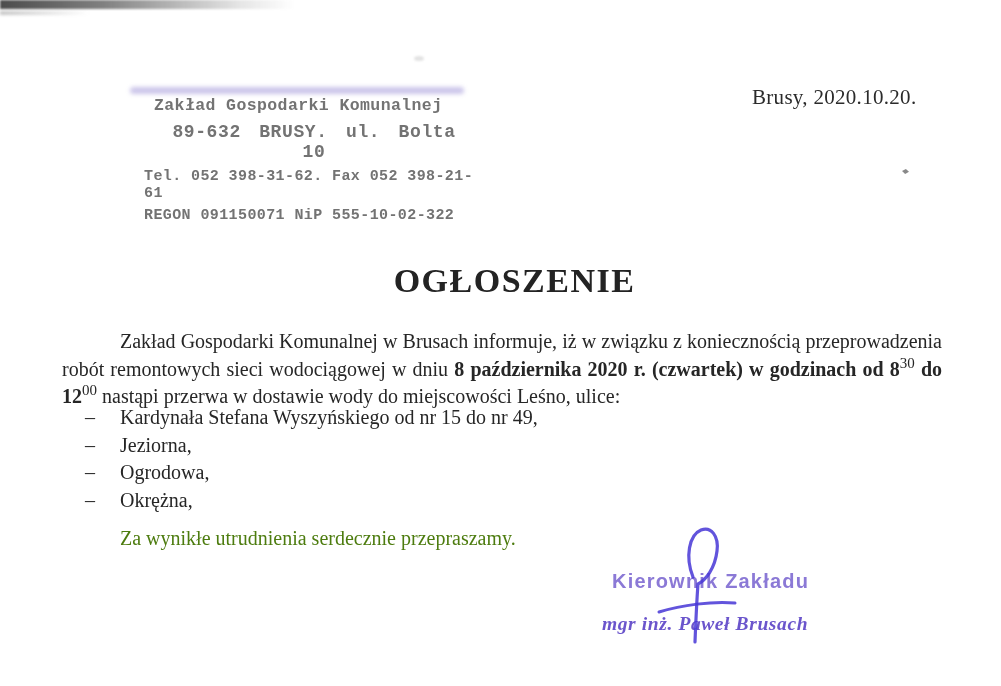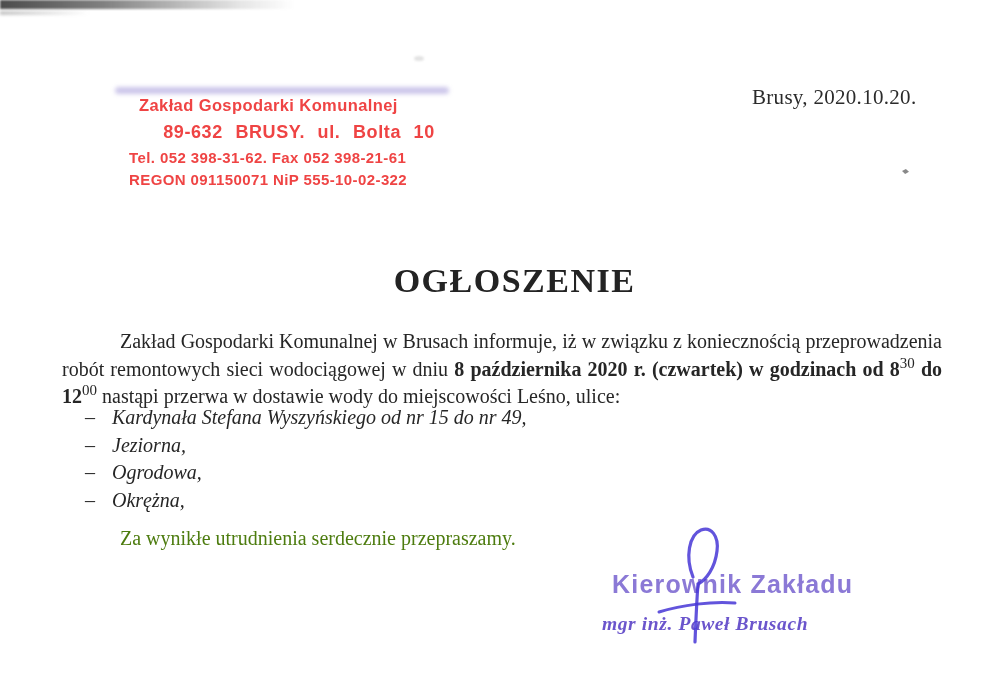--- a/index.html
+++ b/index.html
@@ -32,23 +32,23 @@
     background: rgba(100,100,100,.18); filter: blur(1px); border-radius: 50%;
   }
   .speck-b {
     position: absolute; left: 902px; top: 169px; width: 7px; height: 5px;
     background: rgba(40,40,40,.55); filter: blur(.6px);
     clip-path: polygon(0 40%, 55% 0, 100% 55%, 45% 100%);
   }
 
   
   .stamp-header {
-    position: absolute; left: 129px; top: 96px; width: 330px;
-    font-family: Liberation Sans, sans-serif;
-    color: #ef4444;
+    position: absolute; left: 144px; top: 96px; width: 330px;
+    font-family: Liberation Mono, monospace;
+    color: #737373;
     filter: blur(.35px);
   }
   .stamp-smear {
     position: absolute; left: -14px; top: -9px; width: 334px; height: 7px;
     background: rgba(122,104,200,.38);
     filter: blur(2.2px); border-radius: 4px;
   }
   .stamp-l1 { font-size: 16.5px; font-weight: 700; letter-spacing: .4px; padding-left: 10px; }
   .stamp-l2 { font-size: 18px;  font-weight: 700; letter-spacing: .6px; word-spacing: 7px; margin-top: 7px; padding-left: 10px; text-align: center; }
   .stamp-l3 { font-size: 15px;  font-weight: 700; letter-spacing: .4px; margin-top: 6px; }
@@ -76,33 +76,33 @@
     text-align: justify; text-indent: 58px;
     color: #262626;
   }
   .doc-body b { font-weight: 700; }
   .sup { font-weight: 400; font-size: 15px; vertical-align: super; line-height: 0; }
 
   
   .street-list { position: absolute; left: 62px; top: 406px; width: 880px; }
   .street-row { position: relative; height: 27.5px; font-size: 20px; color: #262626; }
   .street-dash { position: absolute; left: 23px; top: 0; }
-  .street-text { position: absolute; left: 50px; top: 0; font-style: italic; }
+  .street-text { position: absolute; left: 58px; top: 0; }
 
   
   .doc-closing {
     position: absolute; left: 120px; top: 527px;
     font-size: 20px; color: #4d7c0f;
   }
 
   
   .sig-role {
     position: absolute; left: 612px; top: 570px;
     font-family: "Liberation Sans", sans-serif;
-    font-size: 25px; font-weight: 700; letter-spacing: 1.2px;
+    font-size: 20px; font-weight: 700; letter-spacing: 1.2px;
     color: #8b79d6; filter: blur(.55px);
   }
   .sig-name {
     position: absolute; left: 602px; top: 613px;
     font-family: "Liberation Serif", serif;
     font-style: italic; font-weight: 700;
     font-size: 19.5px; letter-spacing: .6px;
     color: #6b55cc; filter: blur(.35px);
   }
   .sig-svg { position: absolute; left: 640px; top: 525px; width: 120px; height: 130px; }

